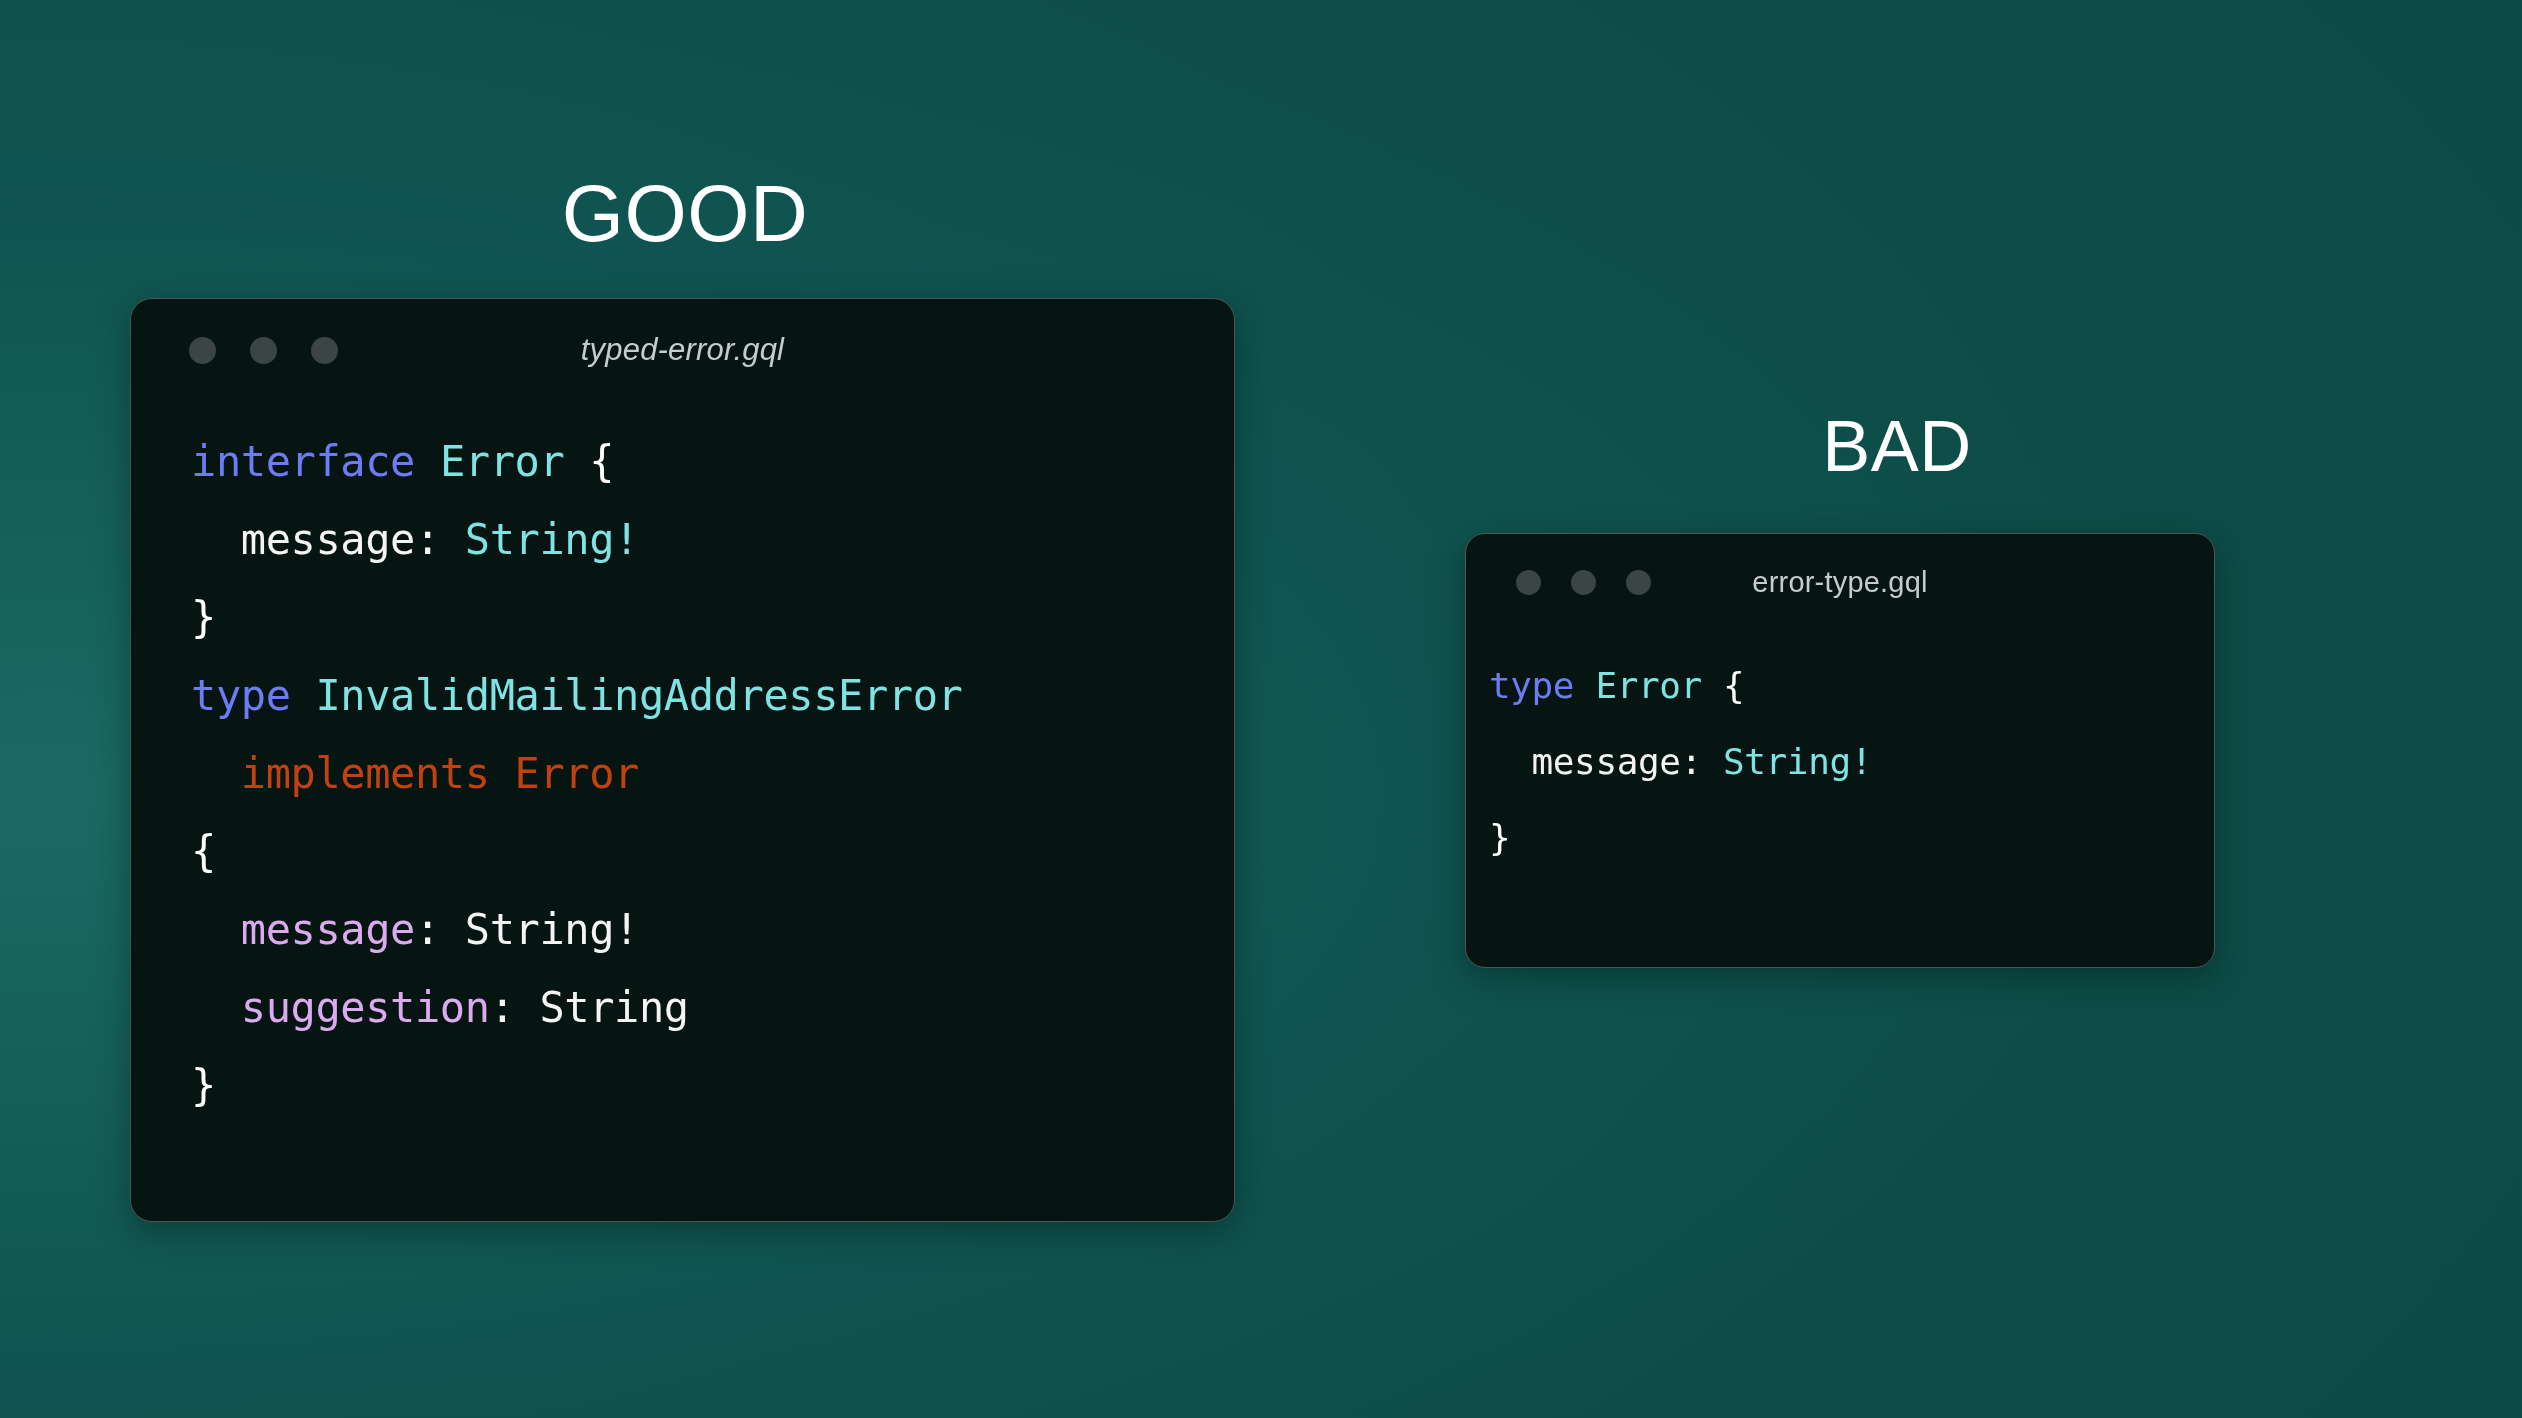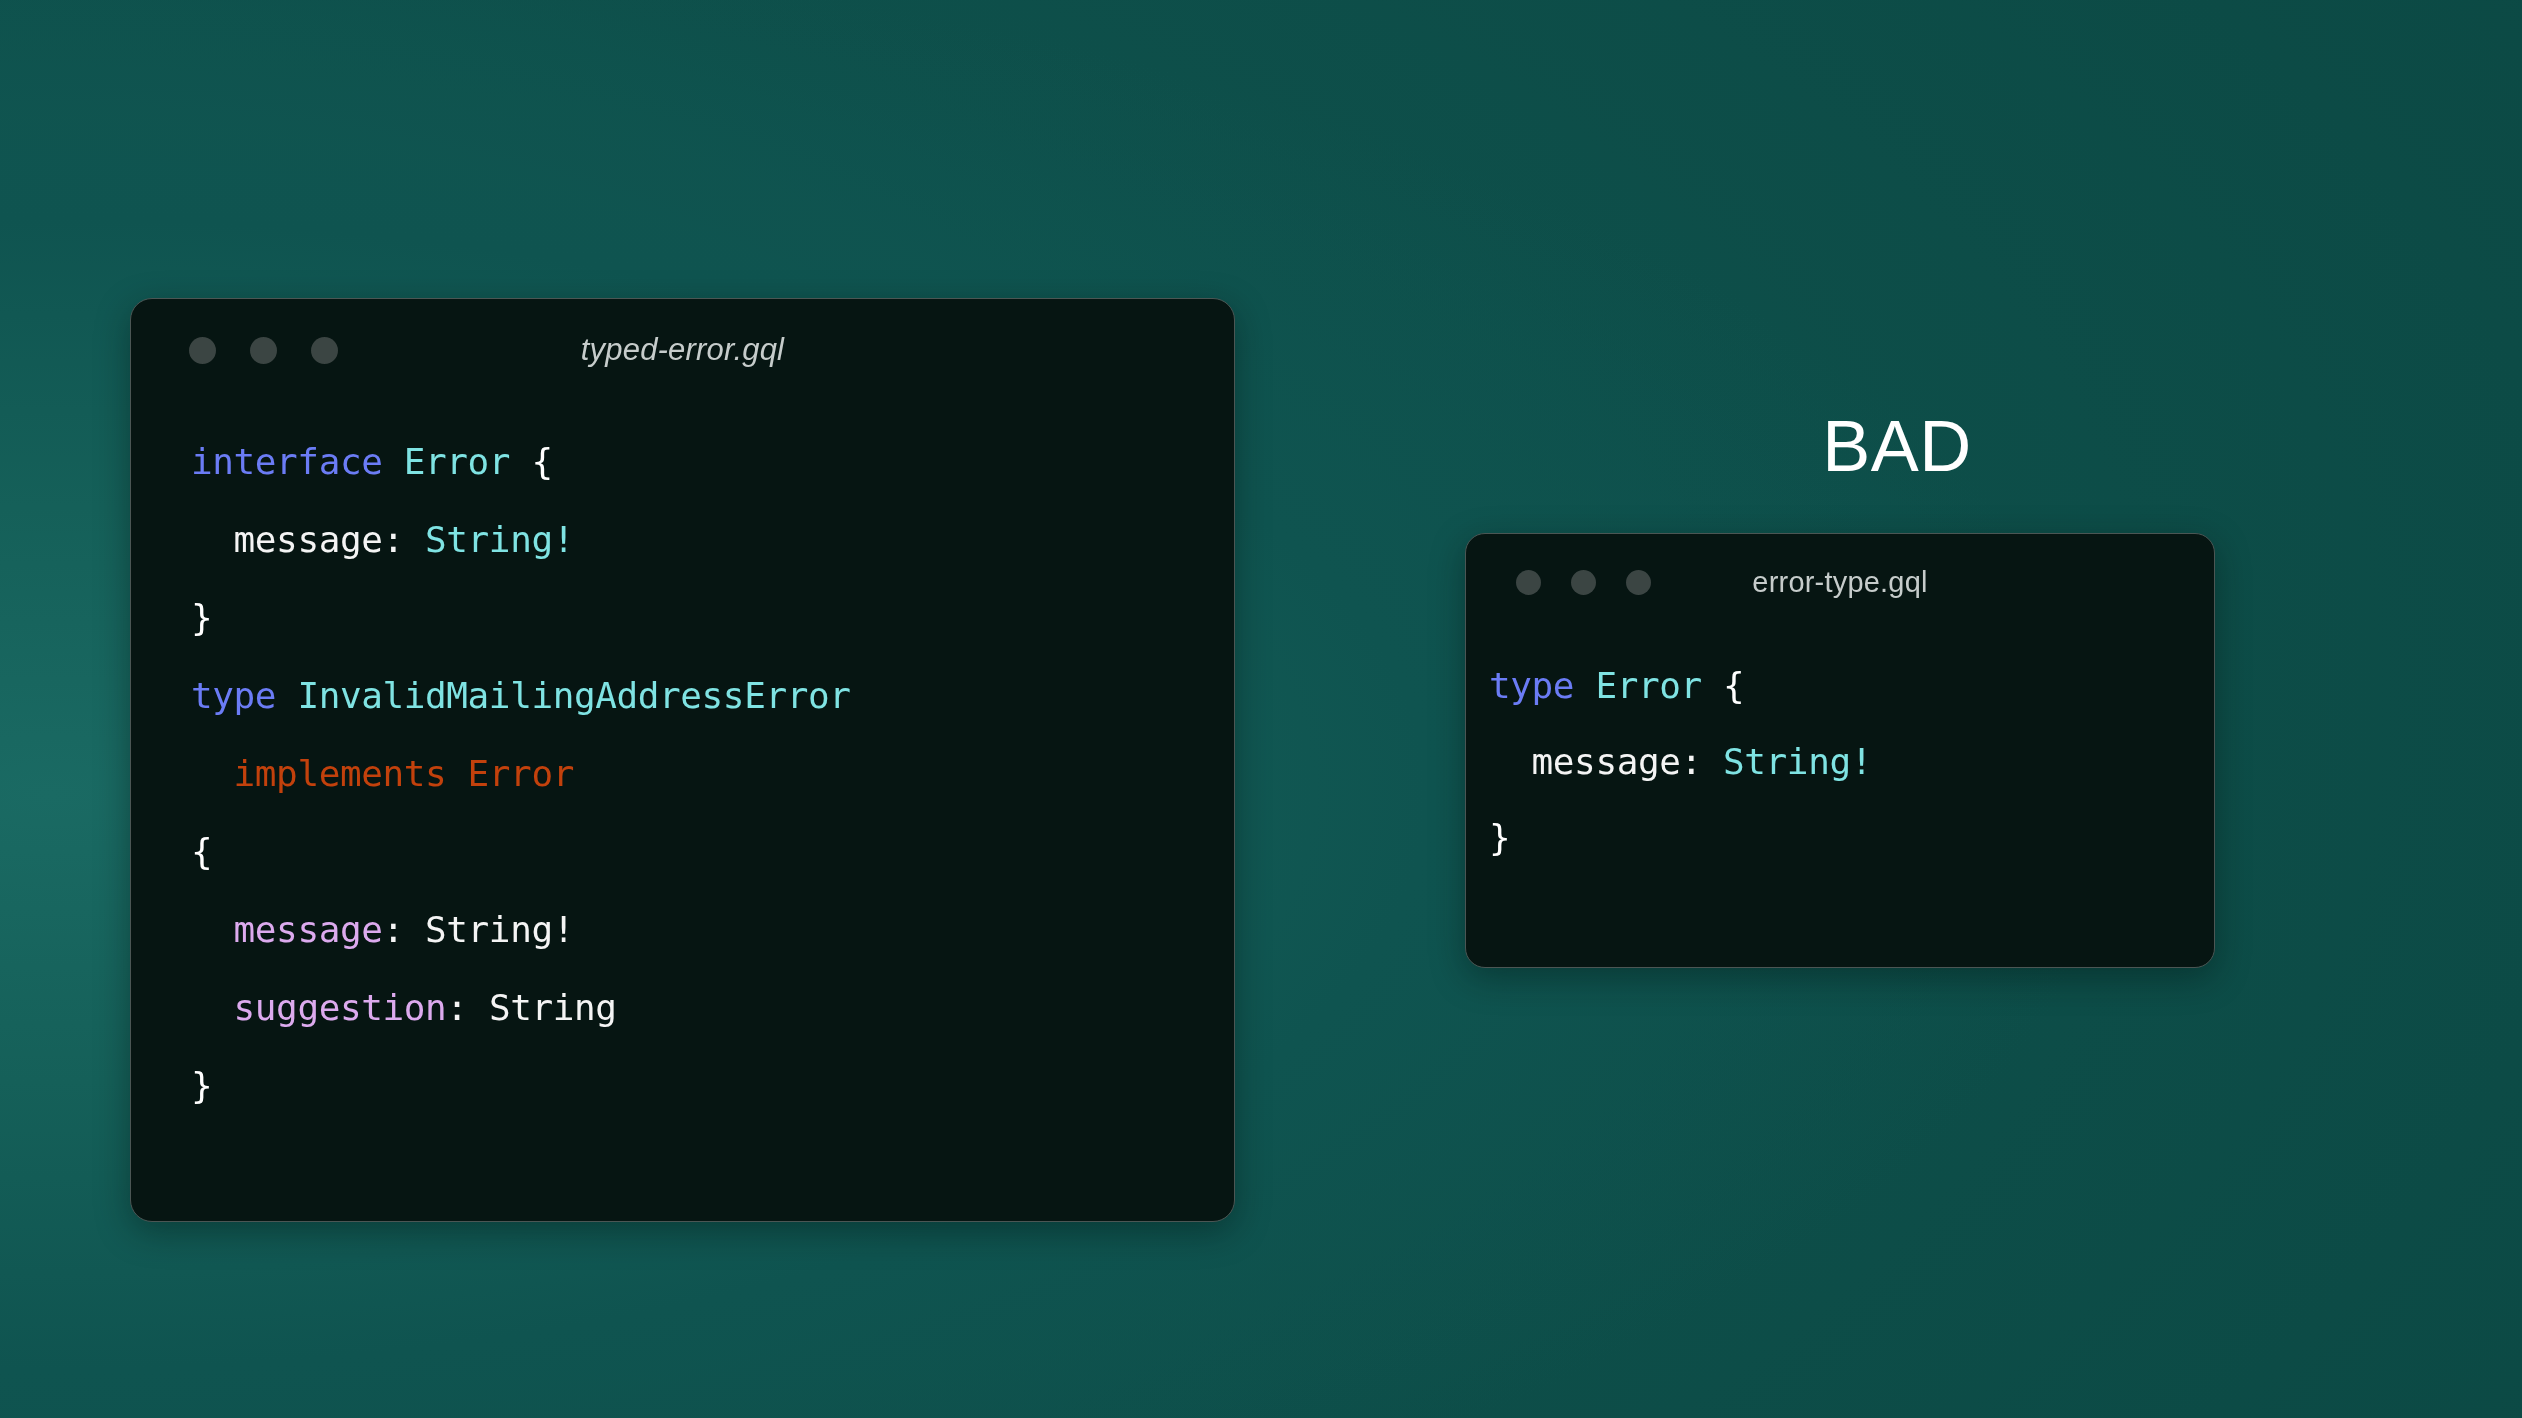--- a/index.html
+++ b/index.html
@@ -103,21 +103,21 @@
   #card-bad  .filename { font-size: 29px; }
 
   
   .code {
     font-family: "DejaVu Sans Mono", "Liberation Mono", monospace;
     white-space: pre;
     color: #f2f2f2;
   }
   #card-good .code {
     padding: 22px 4px 0 60px;
-    font-size: 36px;
+    font-size: 42px;
     line-height: 78px;
     letter-spacing: -0.4px;
   }
   #card-bad .code {
     padding: 18px 0 0 23px;
     font-size: 36px;
     line-height: 76px;
     letter-spacing: -0.4px;
   }
   .code .line { display: block; }
@@ -127,20 +127,21 @@
   .tok-impl  { color: #c2410c; }
   .tok-field { color: #dcaaee; }
   .tok-plain { color: #f4f4f4; }
   .tok-punct { color: #ffffff; }
 </style>
 </head>
 <body>
 
 <div id="stage">
 
+  <div id="label-good" class="panel-label">GOOD</div>
 
   <div id="card-good" class="code-card">
 
     <div class="titlebar">
       <div class="dots">
         <span class="dot"></span>
         <span class="dot"></span>
         <span class="dot"></span>
       </div>
       <div class="filename">typed-error.gql</div>

